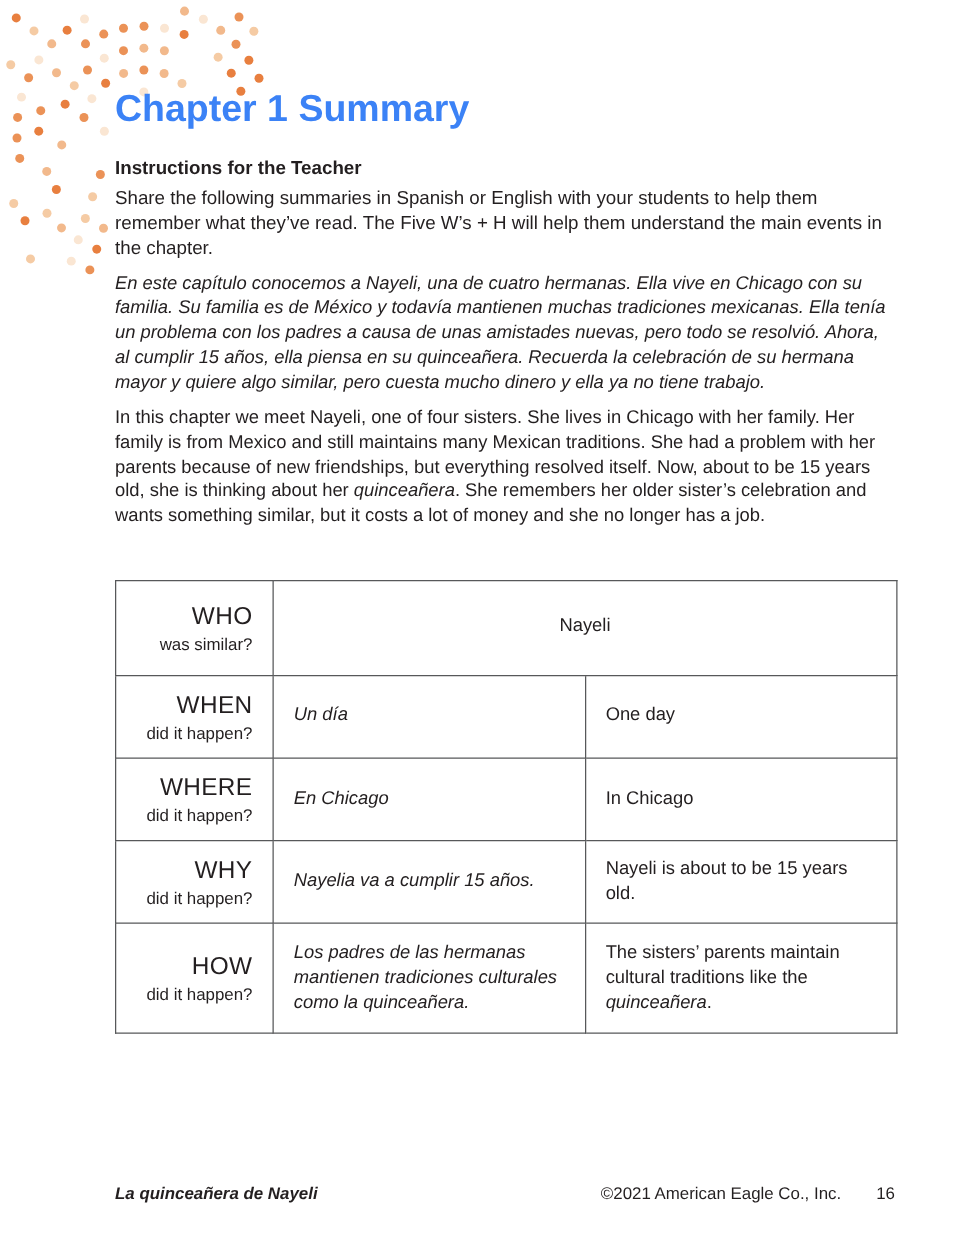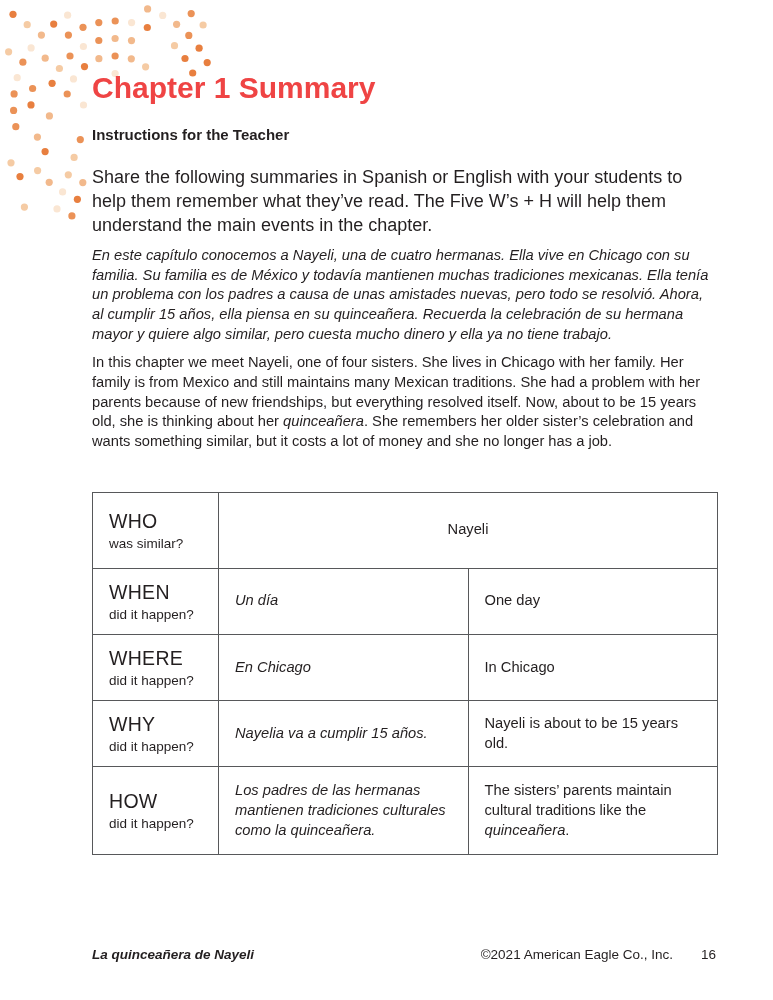--- a/index.html
+++ b/index.html
@@ -31,22 +31,22 @@
     font-size: 30px;
     font-weight: bold;
     line-height: 1.05;
   }
   .instr-heading {
     margin-top: 22px;
     font-size: 15px;
     font-weight: bold;
   }
   .body-text {
-    margin-top: 22px;
-    font-size: 18px;
+    margin-top: 6px;
+    font-size: 15px;
     line-height: 1.34;
   }
   .section-heading {
     margin-top: 42px;
     font-size: 19px;
     font-weight: bold;
   }
   .italic { font-style: italic; }
   .es-para {
     margin-top: 9px;
@@ -67,21 +67,21 @@
   }
   table.summary td {
     border: 1px solid #57585a;
     vertical-align: middle;
     font-size: 14.7px;
     line-height: 1.34;
     padding: 10px 16px;
   }
   td.label-cell {
     width: 126px;
-    text-align: left;
+    text-align: right;
     padding: 10px 6px;
   }
   td.es-cell { width: 250px; font-style: italic; }
   td.en-cell { width: 250px; }
   td.merged-cell { text-align: center; }
   .row-label {
     display: block;
     font-size: 19.5px;
     letter-spacing: 0.3px;
   }
@@ -178,21 +178,21 @@
       <circle cx="8.6" cy="51.8" r="3.6" fill="#f5cba4"></circle>
       <circle cx="27.2" cy="24.7" r="3.6" fill="#f5cba4"></circle>
       <circle cx="191.2" cy="13.6" r="3.6" fill="#eb9257"></circle>
       <circle cx="203.1" cy="25.0" r="3.6" fill="#f5cba4"></circle>
       <circle cx="24.4" cy="207.1" r="3.6" fill="#f5cba4"></circle>
       <circle cx="13.0" cy="14.3" r="3.6" fill="#e87f3f"></circle>
     </svg>
 
   <div class="content">
 
-    <h1 class="title" style="color: #ef4444;">Chapter 1 Summary</h1>
+    <h1 class="title" style="color: #3b82f6;">Chapter 1 Summary</h1>
 
     <div class="instr-heading">Instructions for the Teacher</div>
     <p class="body-text">Share the following summaries in Spanish or English with your students to help them remember what they’ve read. The Five W’s + H will help them understand the main events in the chapter.</p>
 
     <p class="es-para">En este capítulo conocemos a Nayeli, una de cuatro hermanas. Ella vive en Chicago con su familia. Su familia es de México y todavía mantienen muchas tradiciones mexicanas. Ella tenía un problema con los padres a causa de unas amistades nuevas, pero todo se resolvió. Ahora, al cumplir 15 años, ella piensa en su quinceañera. Recuerda la celebración de su hermana mayor y quiere algo similar, pero cuesta mucho dinero y ella ya no tiene trabajo.</p>
 
     <p class="en-para"><span>In this chapter we meet Nayeli, one of four sisters. She lives in Chicago with her family.  Her family is from Mexico and still maintains many Mexican traditions. She had a problem with her parents because of new friendships, but everything resolved itself. Now, about to be 15 years old, she is thinking about her </span><em>quinceañera</em><span>. She remembers her older sister’s celebration and wants something similar, but it costs a lot of money and she no longer has a job.</span></p>
 
     <table class="summary">
       <tbody>

